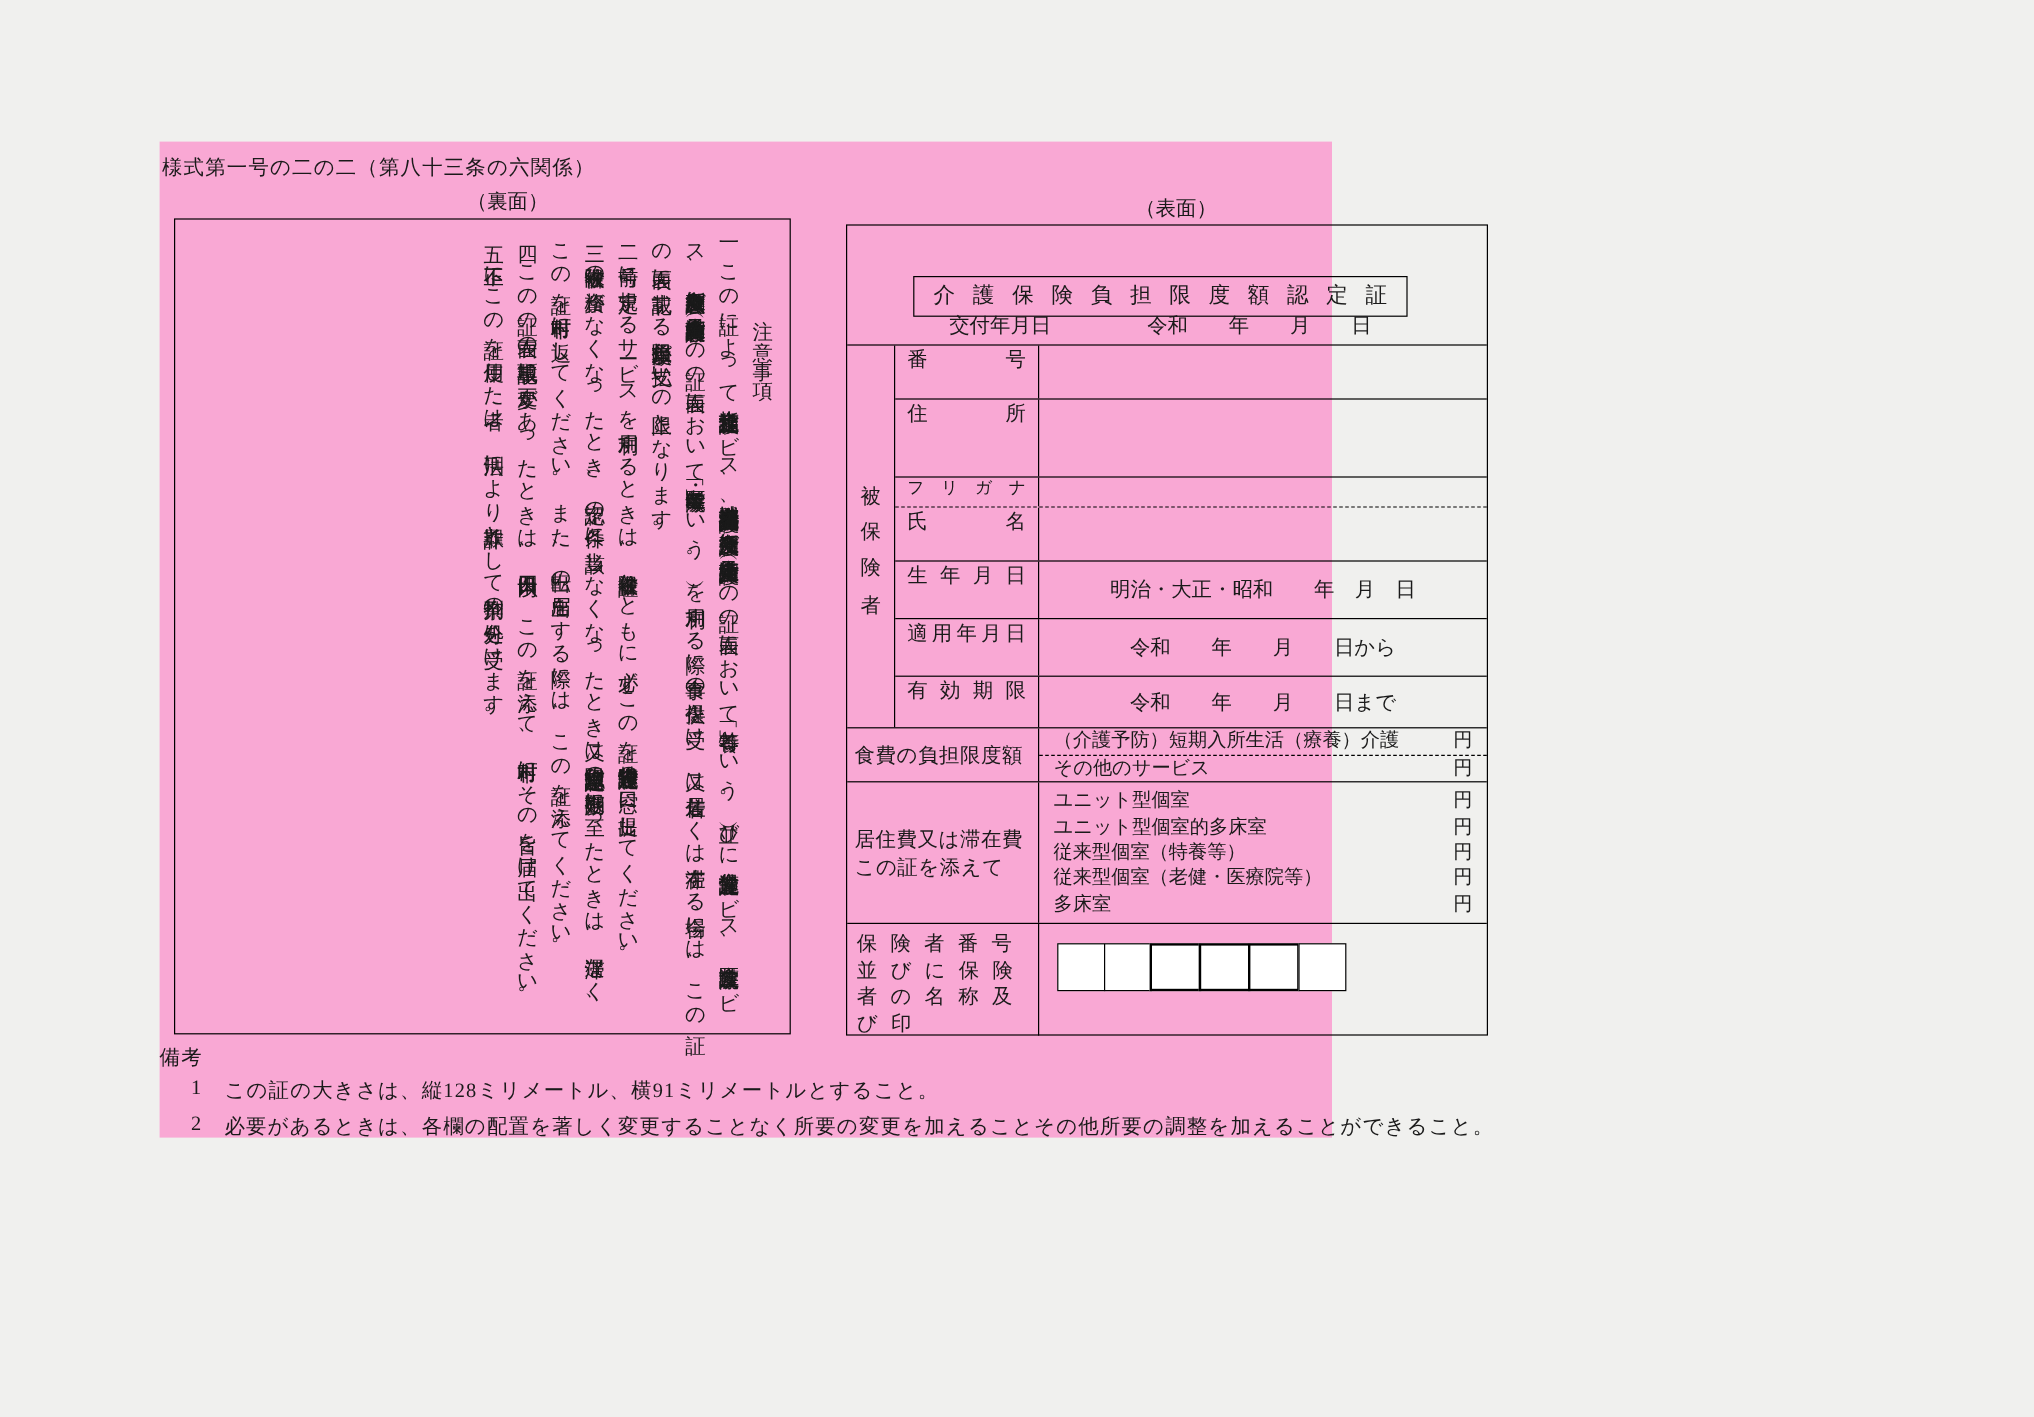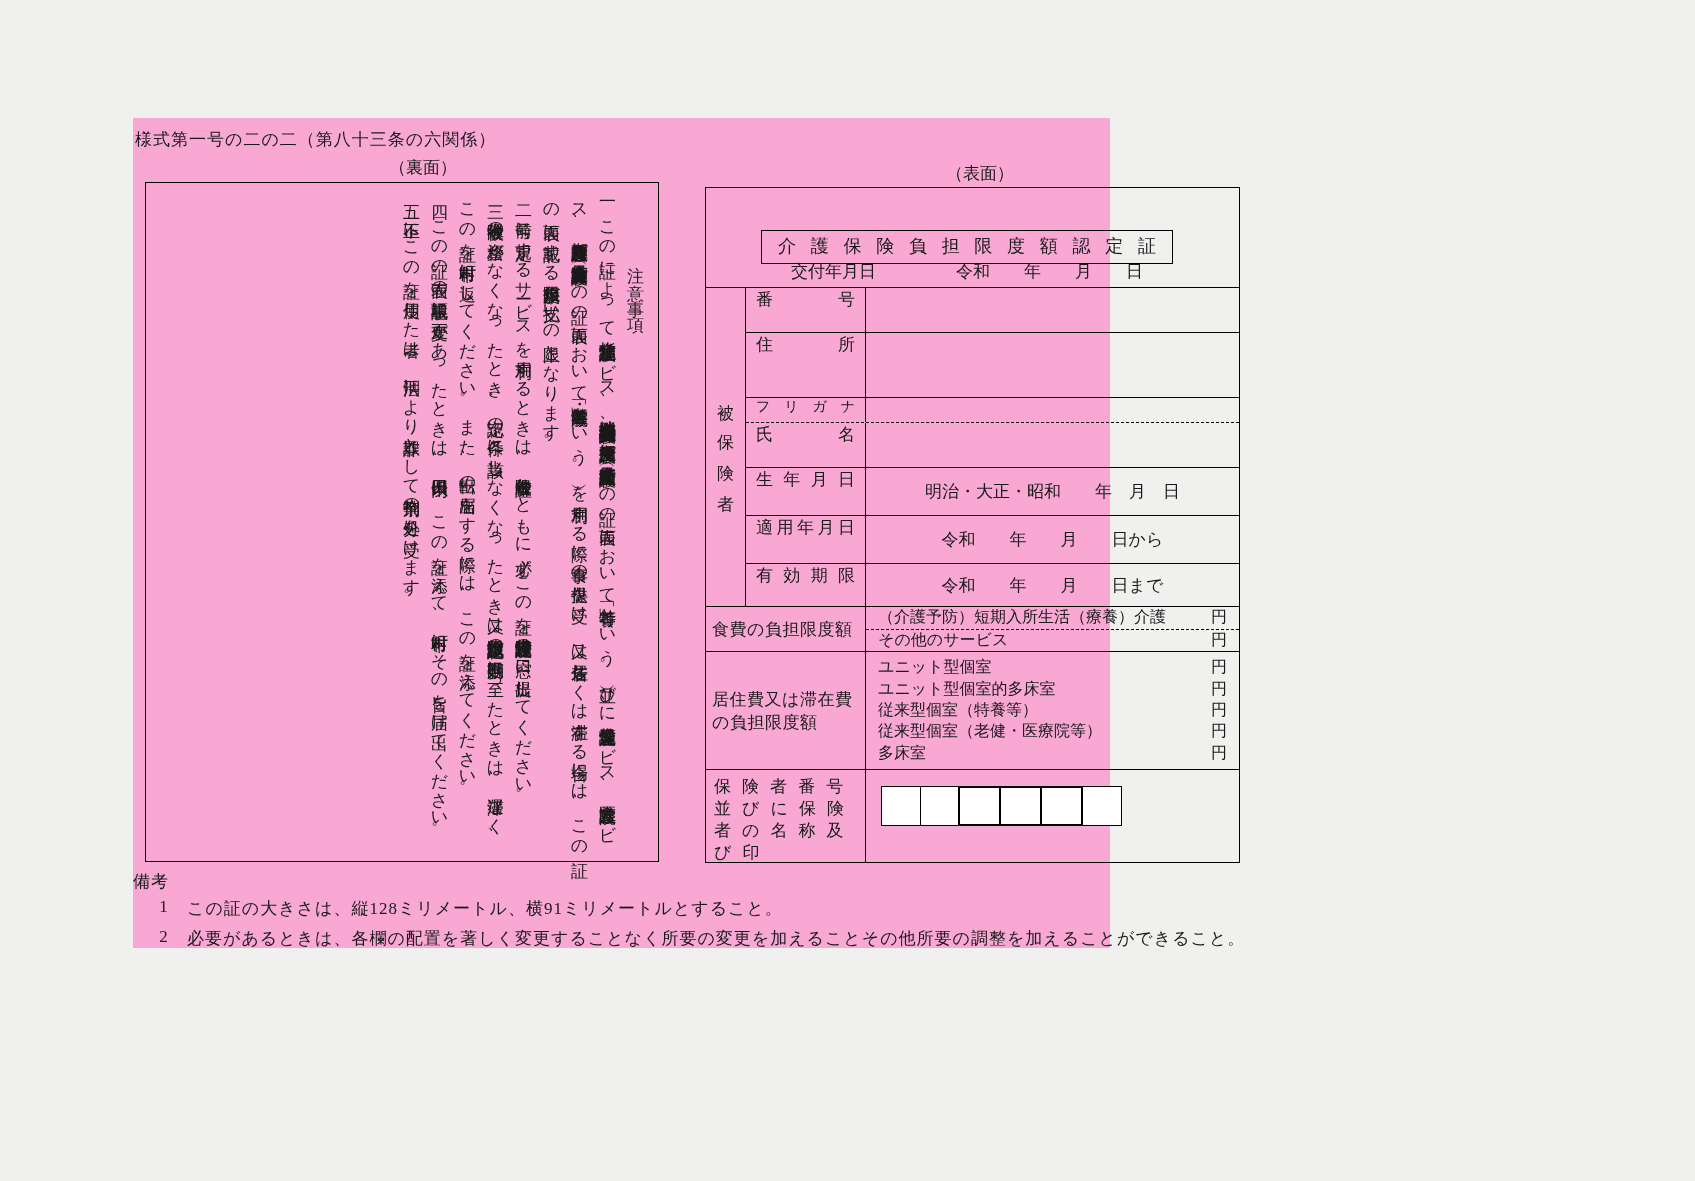--- a/index.html
+++ b/index.html
@@ -263,21 +263,21 @@
           <div class="sec-line">
             <span>その他のサービス</span>
             <span>円</span>
           </div>
         </div>
       </div>
 
       <div class="section lodging-section">
         <div class="sec-label">
           <span>居住費又は滞在費</span>
-          <span>の負担限度額</span>
+          <span>この証を添えて</span>
         </div>
         <div class="sec-lines">
           <div class="sec-line">
             <span>ユニット型個室</span>
             <span>円</span>
           </div>
           <div class="sec-line">
             <span>ユニット型個室的多床室</span>
             <span>円</span>
           </div>

